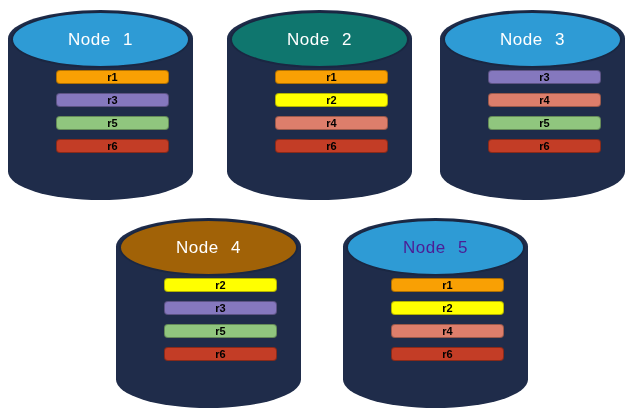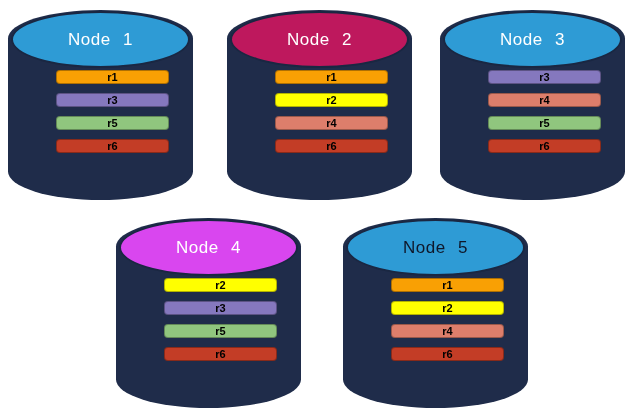--- a/index.html
+++ b/index.html
@@ -103,21 +103,21 @@
           <span class="bar-label" style="color: rgb(0, 0, 0);">r5</span>
         </div>
         <div class="bar" style="background: rgb(195, 61, 38);">
           <span class="bar-label" style="color: rgb(0, 0, 0);">r6</span>
         </div>
       </div>
   </div>
 
   <div class="node node-1">
     <div class="cyl-body" style="background: rgb(31, 44, 74);"></div>
-    <div class="cyl-top" style="background: #be185d; border-color: rgb(26, 39, 66);">
+    <div class="cyl-top" style="background: #0f766e; border-color: rgb(26, 39, 66);">
       <span class="node-label" style="color: rgb(255, 255, 255);">Node 2</span>
     </div>
     <div class="bars">
         <div class="bar" style="background: rgb(249, 160, 4);">
           <span class="bar-label" style="color: rgb(0, 0, 0);">r1</span>
         </div>
         <div class="bar" style="background: rgb(255, 255, 0);">
           <span class="bar-label" style="color: rgb(0, 0, 0);">r2</span>
         </div>
         <div class="bar" style="background: rgb(221, 126, 107);">
@@ -145,21 +145,21 @@
           <span class="bar-label" style="color: rgb(0, 0, 0);">r5</span>
         </div>
         <div class="bar" style="background: rgb(195, 61, 38);">
           <span class="bar-label" style="color: rgb(0, 0, 0);">r6</span>
         </div>
       </div>
   </div>
 
   <div class="node node-3">
     <div class="cyl-body" style="background: rgb(31, 44, 74);"></div>
-    <div class="cyl-top" style="background: #d946ef; border-color: rgb(26, 39, 66);">
+    <div class="cyl-top" style="background: #a16207; border-color: rgb(26, 39, 66);">
       <span class="node-label" style="color: rgb(255, 255, 255);">Node 4</span>
     </div>
     <div class="bars">
         <div class="bar" style="background: rgb(255, 255, 0);">
           <span class="bar-label" style="color: rgb(0, 0, 0);">r2</span>
         </div>
         <div class="bar" style="background: rgb(133, 120, 190);">
           <span class="bar-label" style="color: rgb(0, 0, 0);">r3</span>
         </div>
         <div class="bar" style="background: rgb(144, 198, 126);">
@@ -167,21 +167,21 @@
         </div>
         <div class="bar" style="background: rgb(195, 61, 38);">
           <span class="bar-label" style="color: rgb(0, 0, 0);">r6</span>
         </div>
       </div>
   </div>
 
   <div class="node node-4">
     <div class="cyl-body" style="background: rgb(31, 44, 74);"></div>
     <div class="cyl-top" style="background: rgb(46, 155, 213); border-color: rgb(26, 39, 66);">
-      <span class="node-label" style="color: #0f172a; text-align: right;">Node 5</span>
+      <span class="node-label" style="color: #4c1d95; text-align: right;">Node 5</span>
     </div>
     <div class="bars">
         <div class="bar" style="background: rgb(249, 160, 4);">
           <span class="bar-label" style="color: rgb(0, 0, 0);">r1</span>
         </div>
         <div class="bar" style="background: rgb(255, 255, 0);">
           <span class="bar-label" style="color: rgb(0, 0, 0);">r2</span>
         </div>
         <div class="bar" style="background: rgb(221, 126, 107);">
           <span class="bar-label" style="color: rgb(0, 0, 0);">r4</span>

